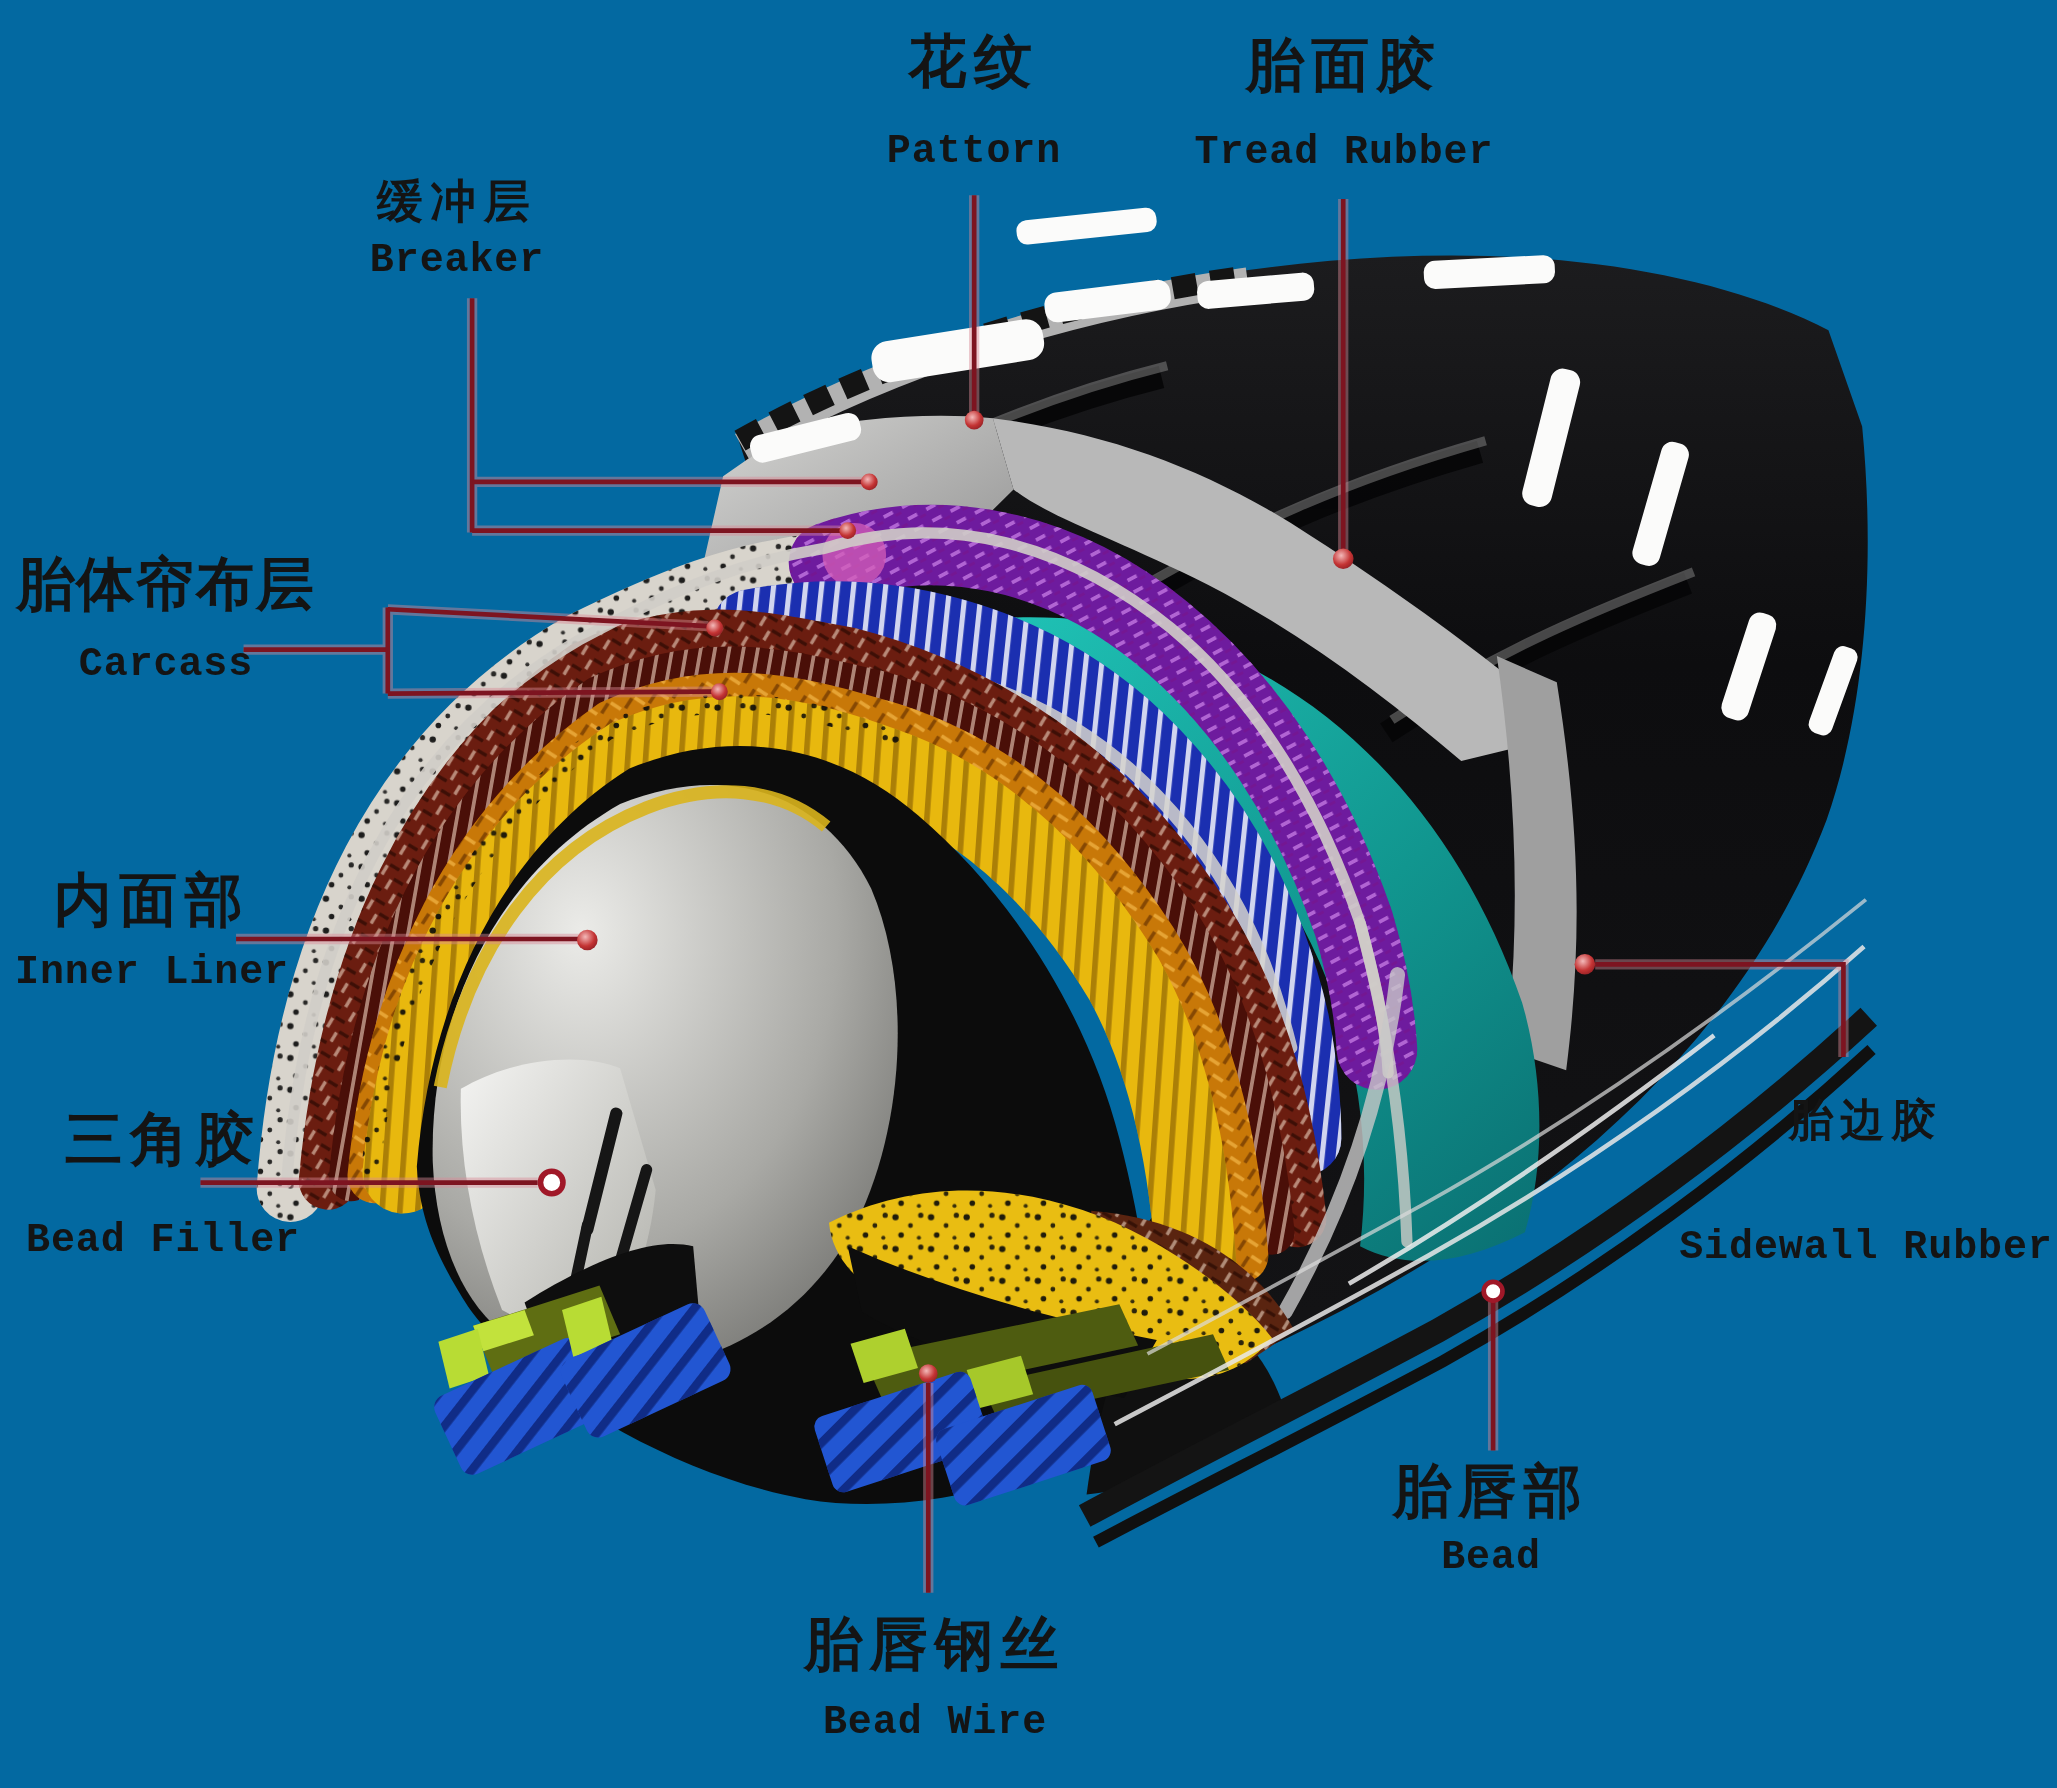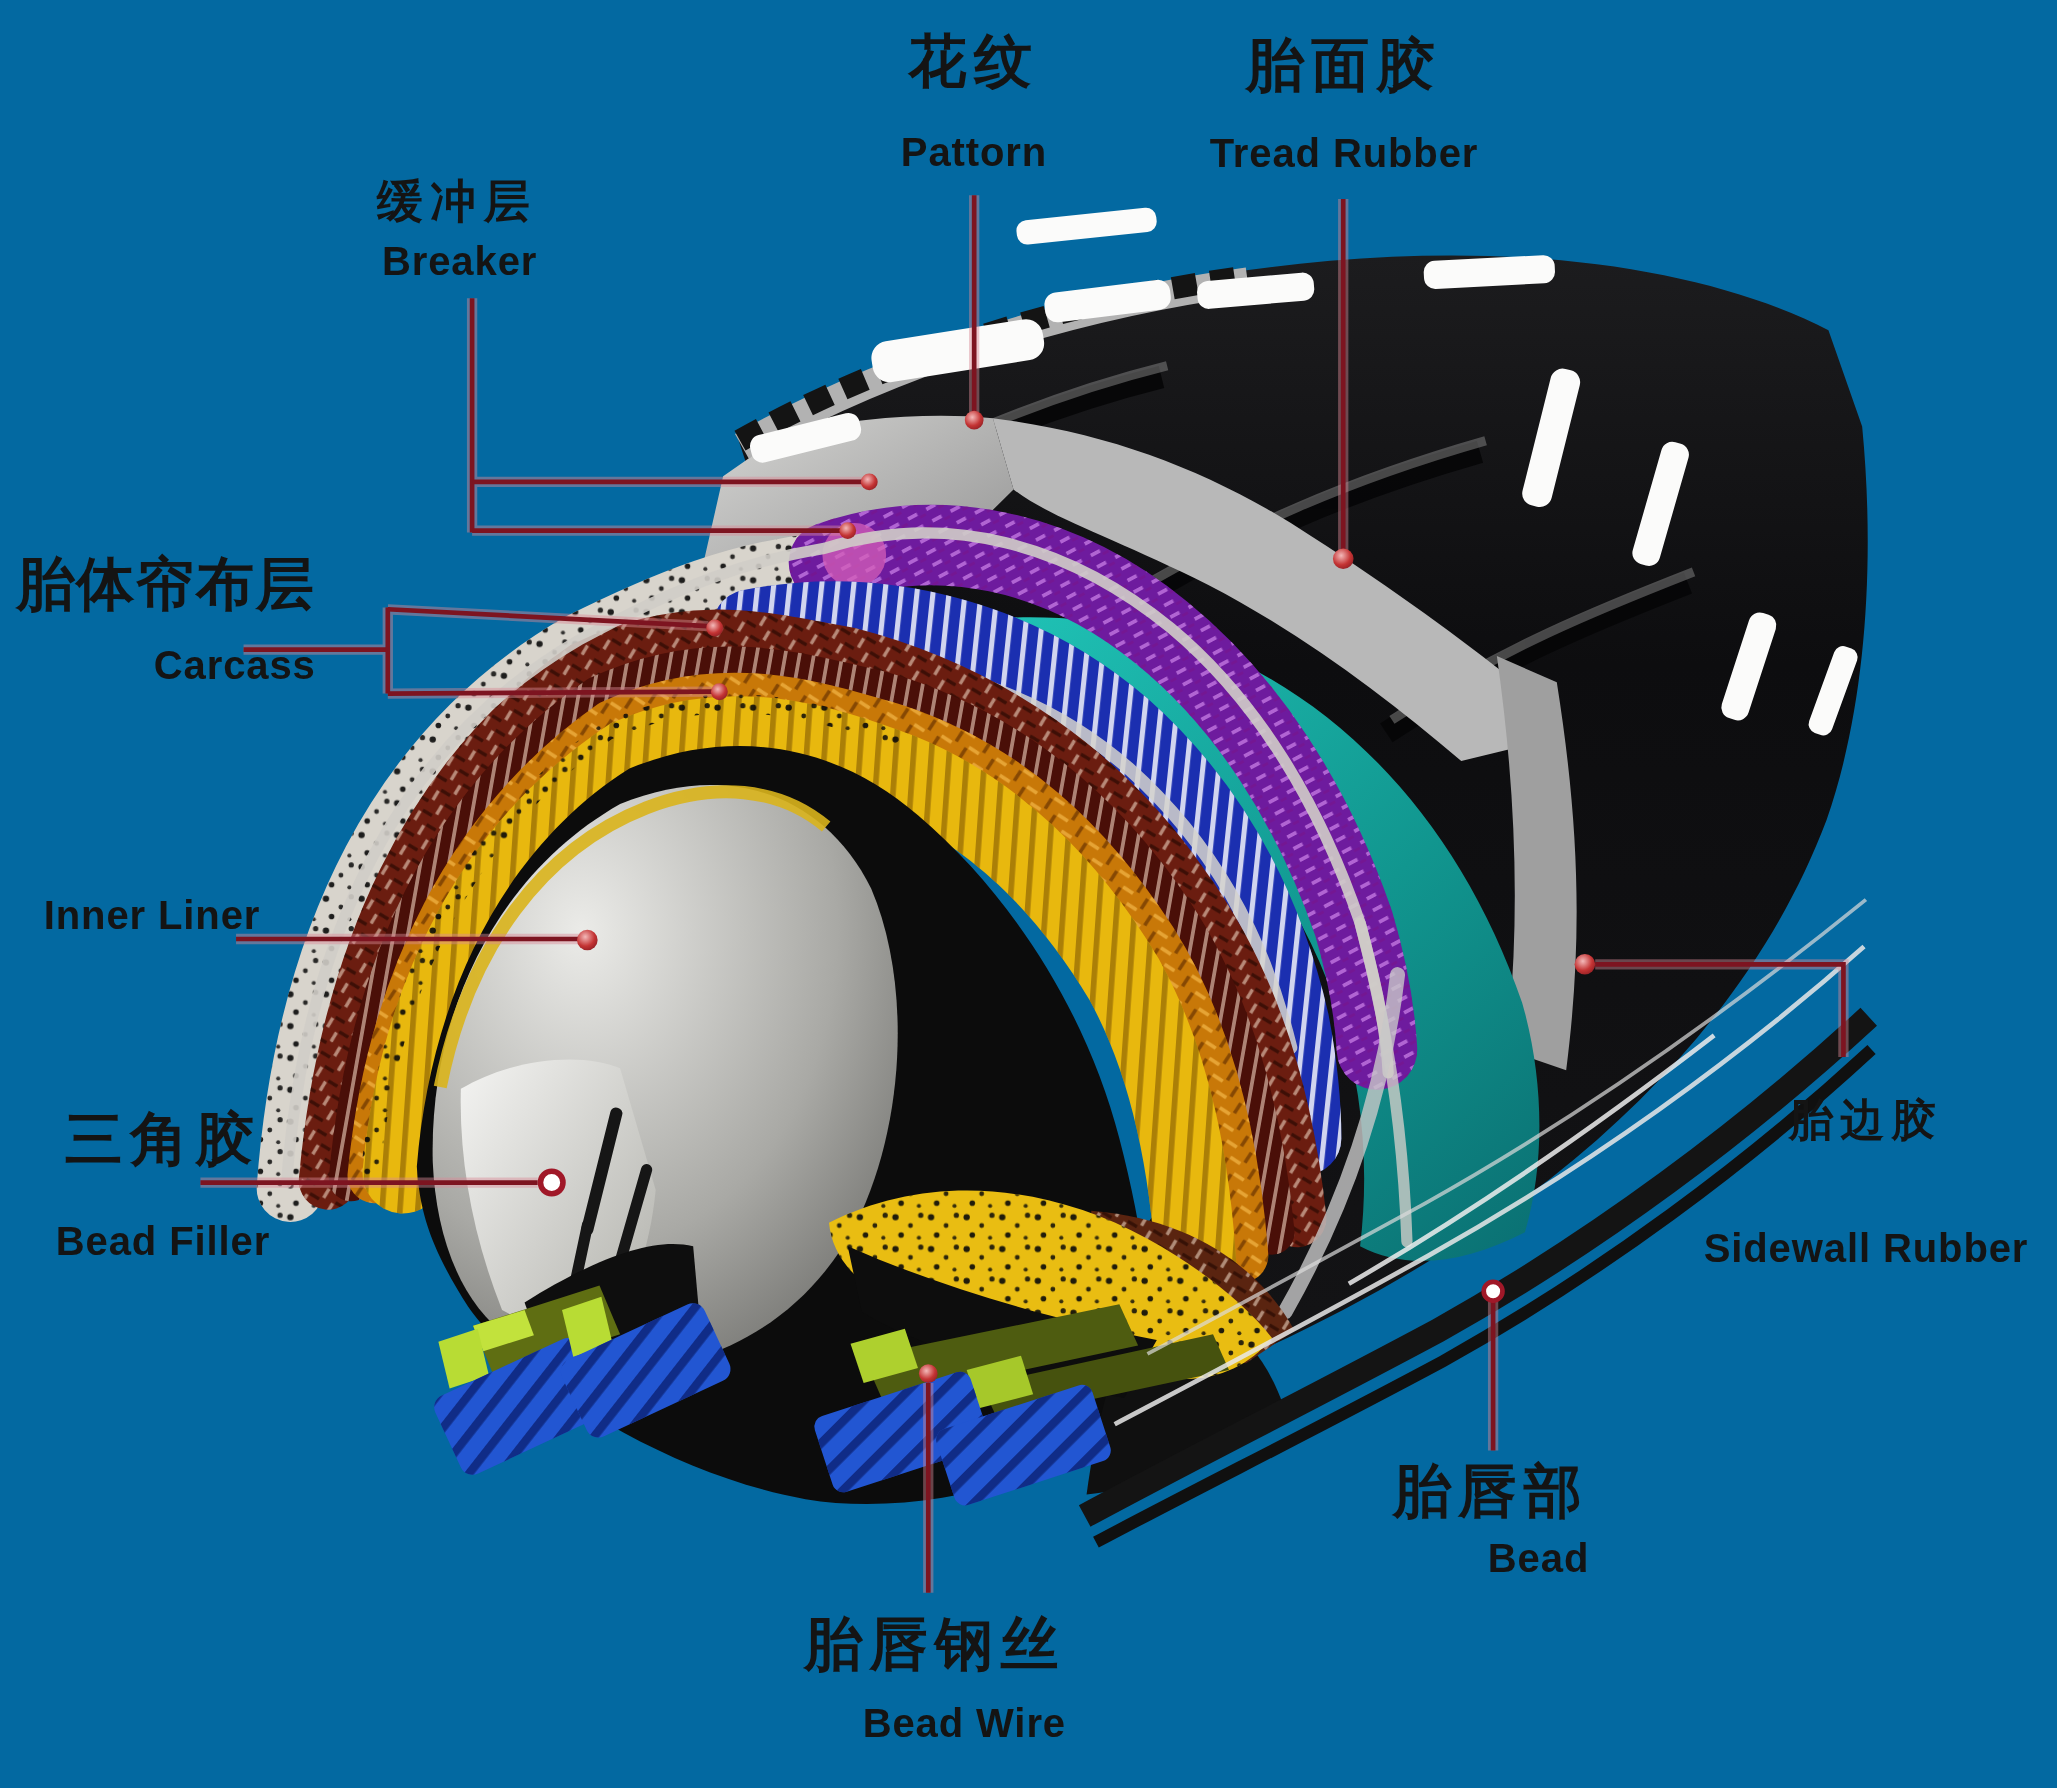--- a/index.html
+++ b/index.html
@@ -2,21 +2,21 @@
 <html style="font-size:15px"><head>
 <meta charset="utf-8">
 <style>
   html,body{margin:0;padding:0;background:#fff;}
   #stage{position:relative;width:2057px;height:1789px;background:#0369a1;overflow:hidden;
          font-family:"Liberation Sans",sans-serif;}
   #art{position:absolute;left:0;top:0;}
   .lab{position:absolute;transform:translateX(-50%);text-align:center;color:#141414;white-space:nowrap;}
   .zh{display:block;font-weight:bold;font-size:58px;letter-spacing:7.5px;line-height:1.0;}
   .en{display:block;font-weight:bold;font-size:40px;letter-spacing:0.9px;
-      font-family:Liberation Sans, sans-serif;line-height:1.0;text-align:right;}
+      font-family:Liberation Mono, monospace;line-height:1.0;}
 </style>
 </head>
 <body>
 
 <div id="stage">
 
 <svg id="art" width="2057" height="1789" viewBox="0 0 2196 1909">
   <defs>
     <linearGradient id="treadG" x1="0" y1="0" x2="0" y2="1">
       <stop offset="0" stop-color="#1c1c1e"></stop>
@@ -305,20 +305,21 @@
   <span class="zh" style="font-size:46px">缓冲层</span>
   <span class="en" style="margin-top:17px">Breaker</span>
 </div>
 
 <div class="lab" style="left:166px;top:555px">
   <span class="zh" style="letter-spacing:1.9px">胎体帘布层</span>
   <span class="en" style="margin-top:32px">Carcass</span>
 </div>
 
 <div class="lab" style="left:152px;top:871px">
+  <span class="zh">内面部</span>
   <span class="en" style="margin-top:24px">Inner Liner</span>
 </div>
 
 <div class="lab" style="left:163px;top:1110px">
   <span class="zh">三角胶</span>
   <span class="en" style="margin-top:53px">Bead Filler</span>
 </div>
 
 <div class="lab" style="left:935px;top:1615px">
   <span class="zh">胎唇钢丝</span>

